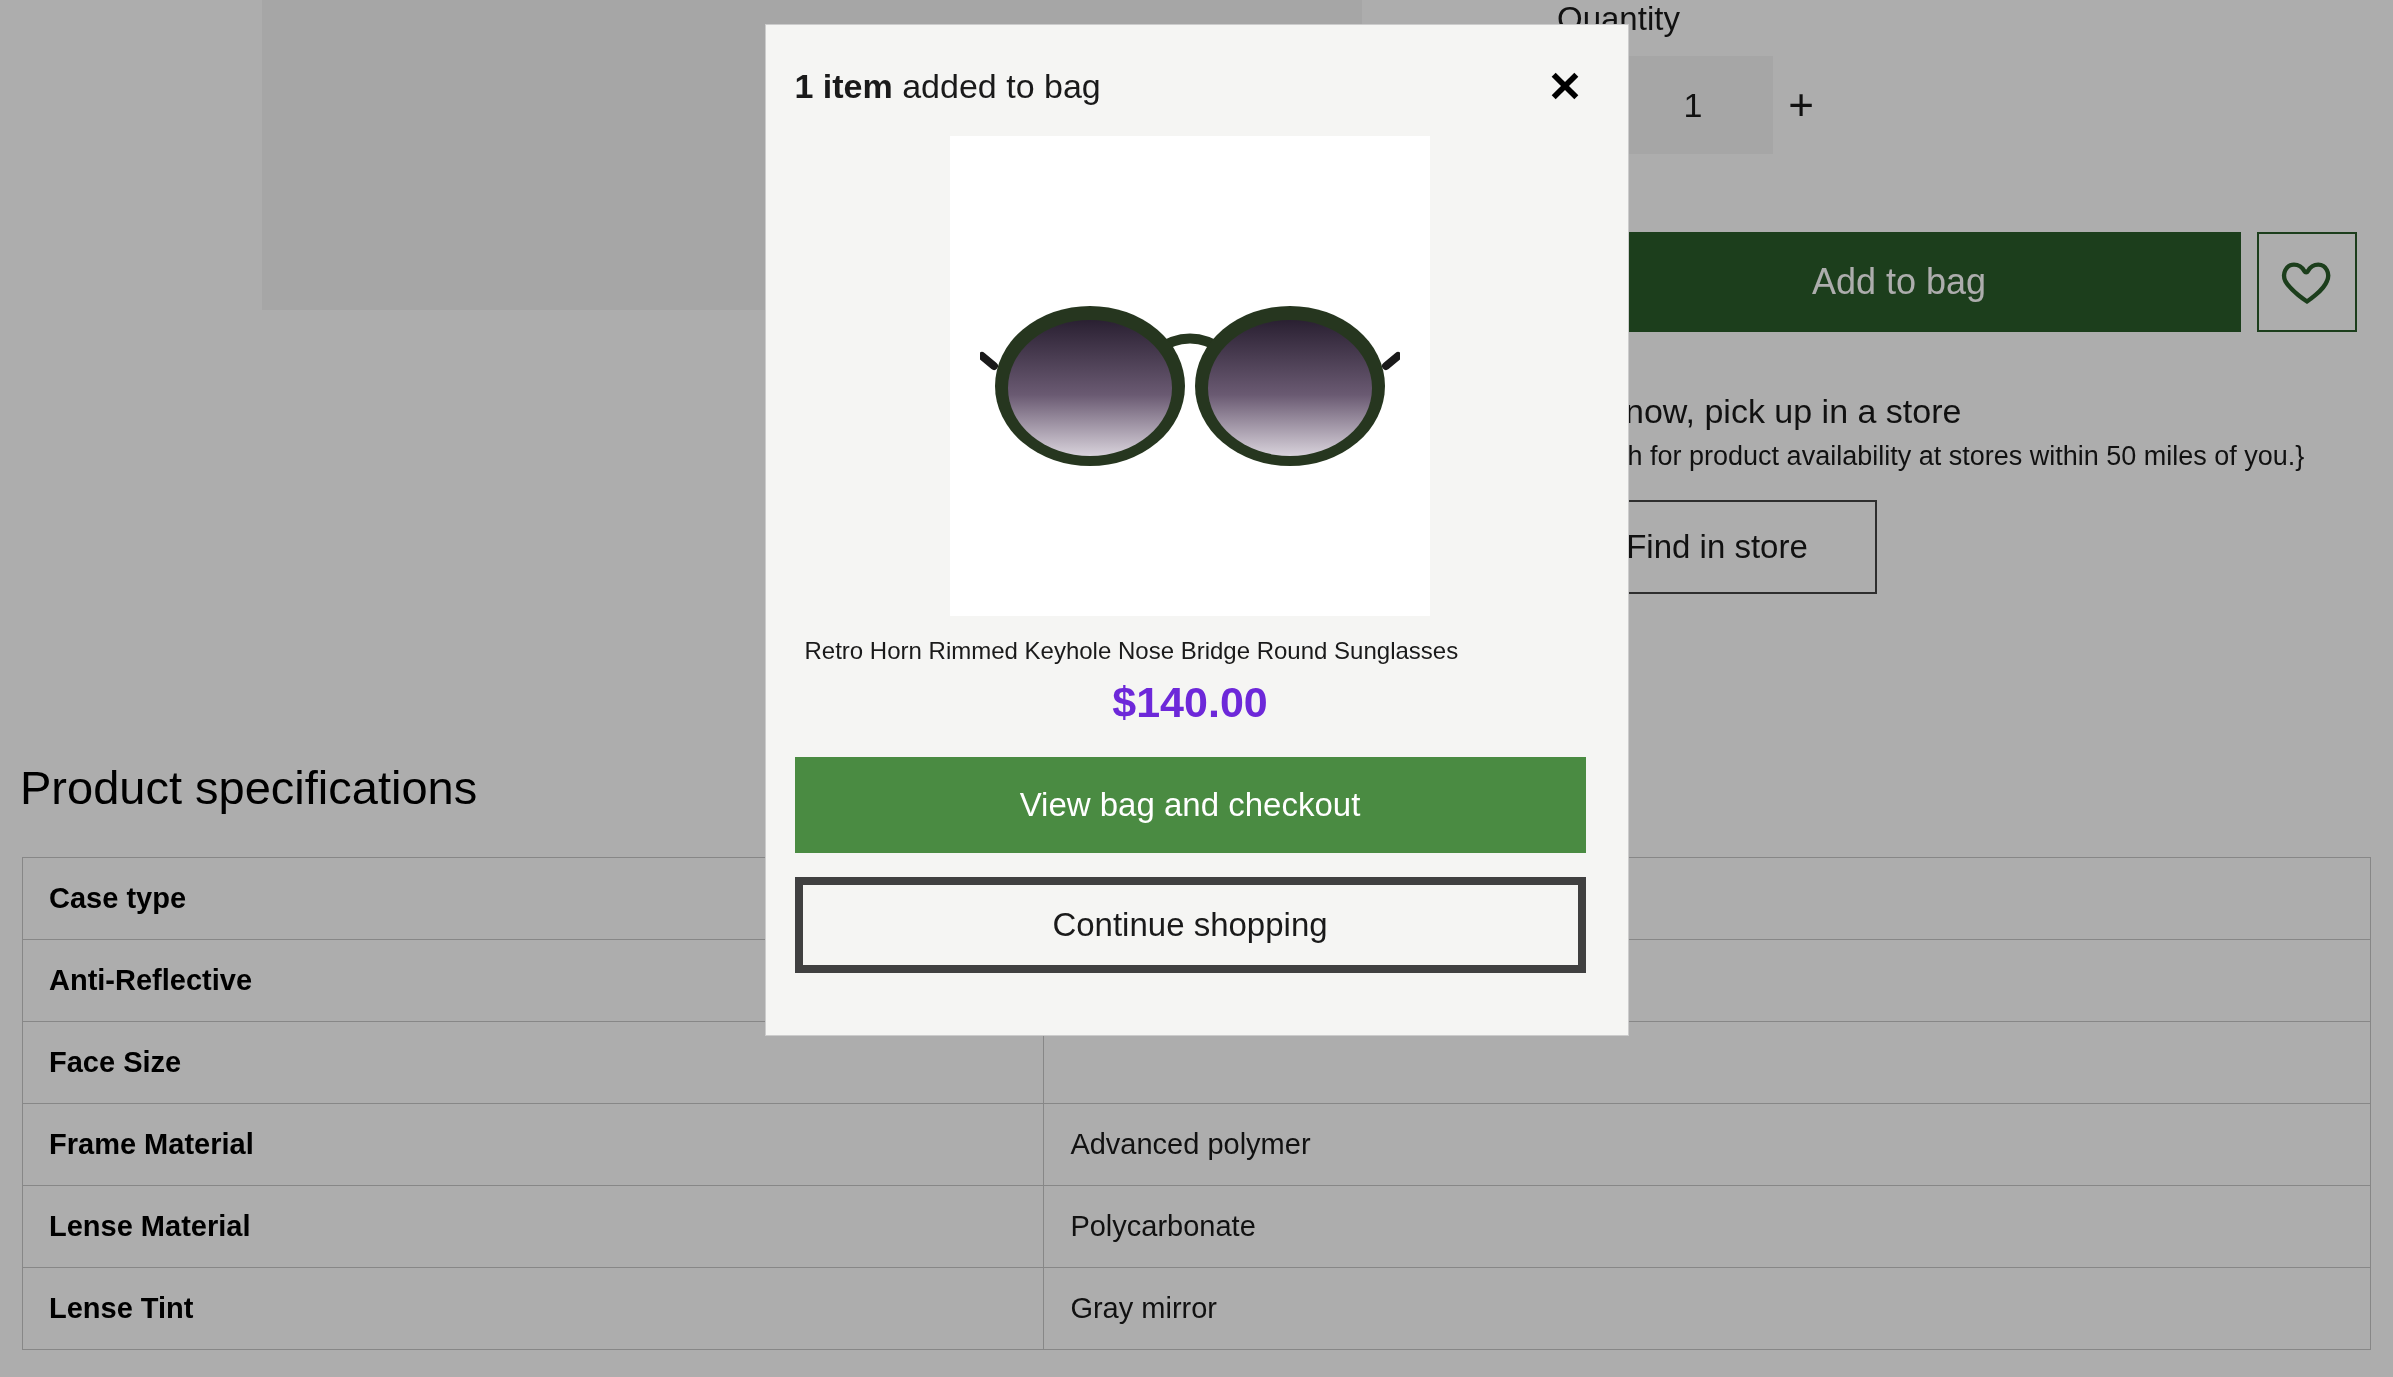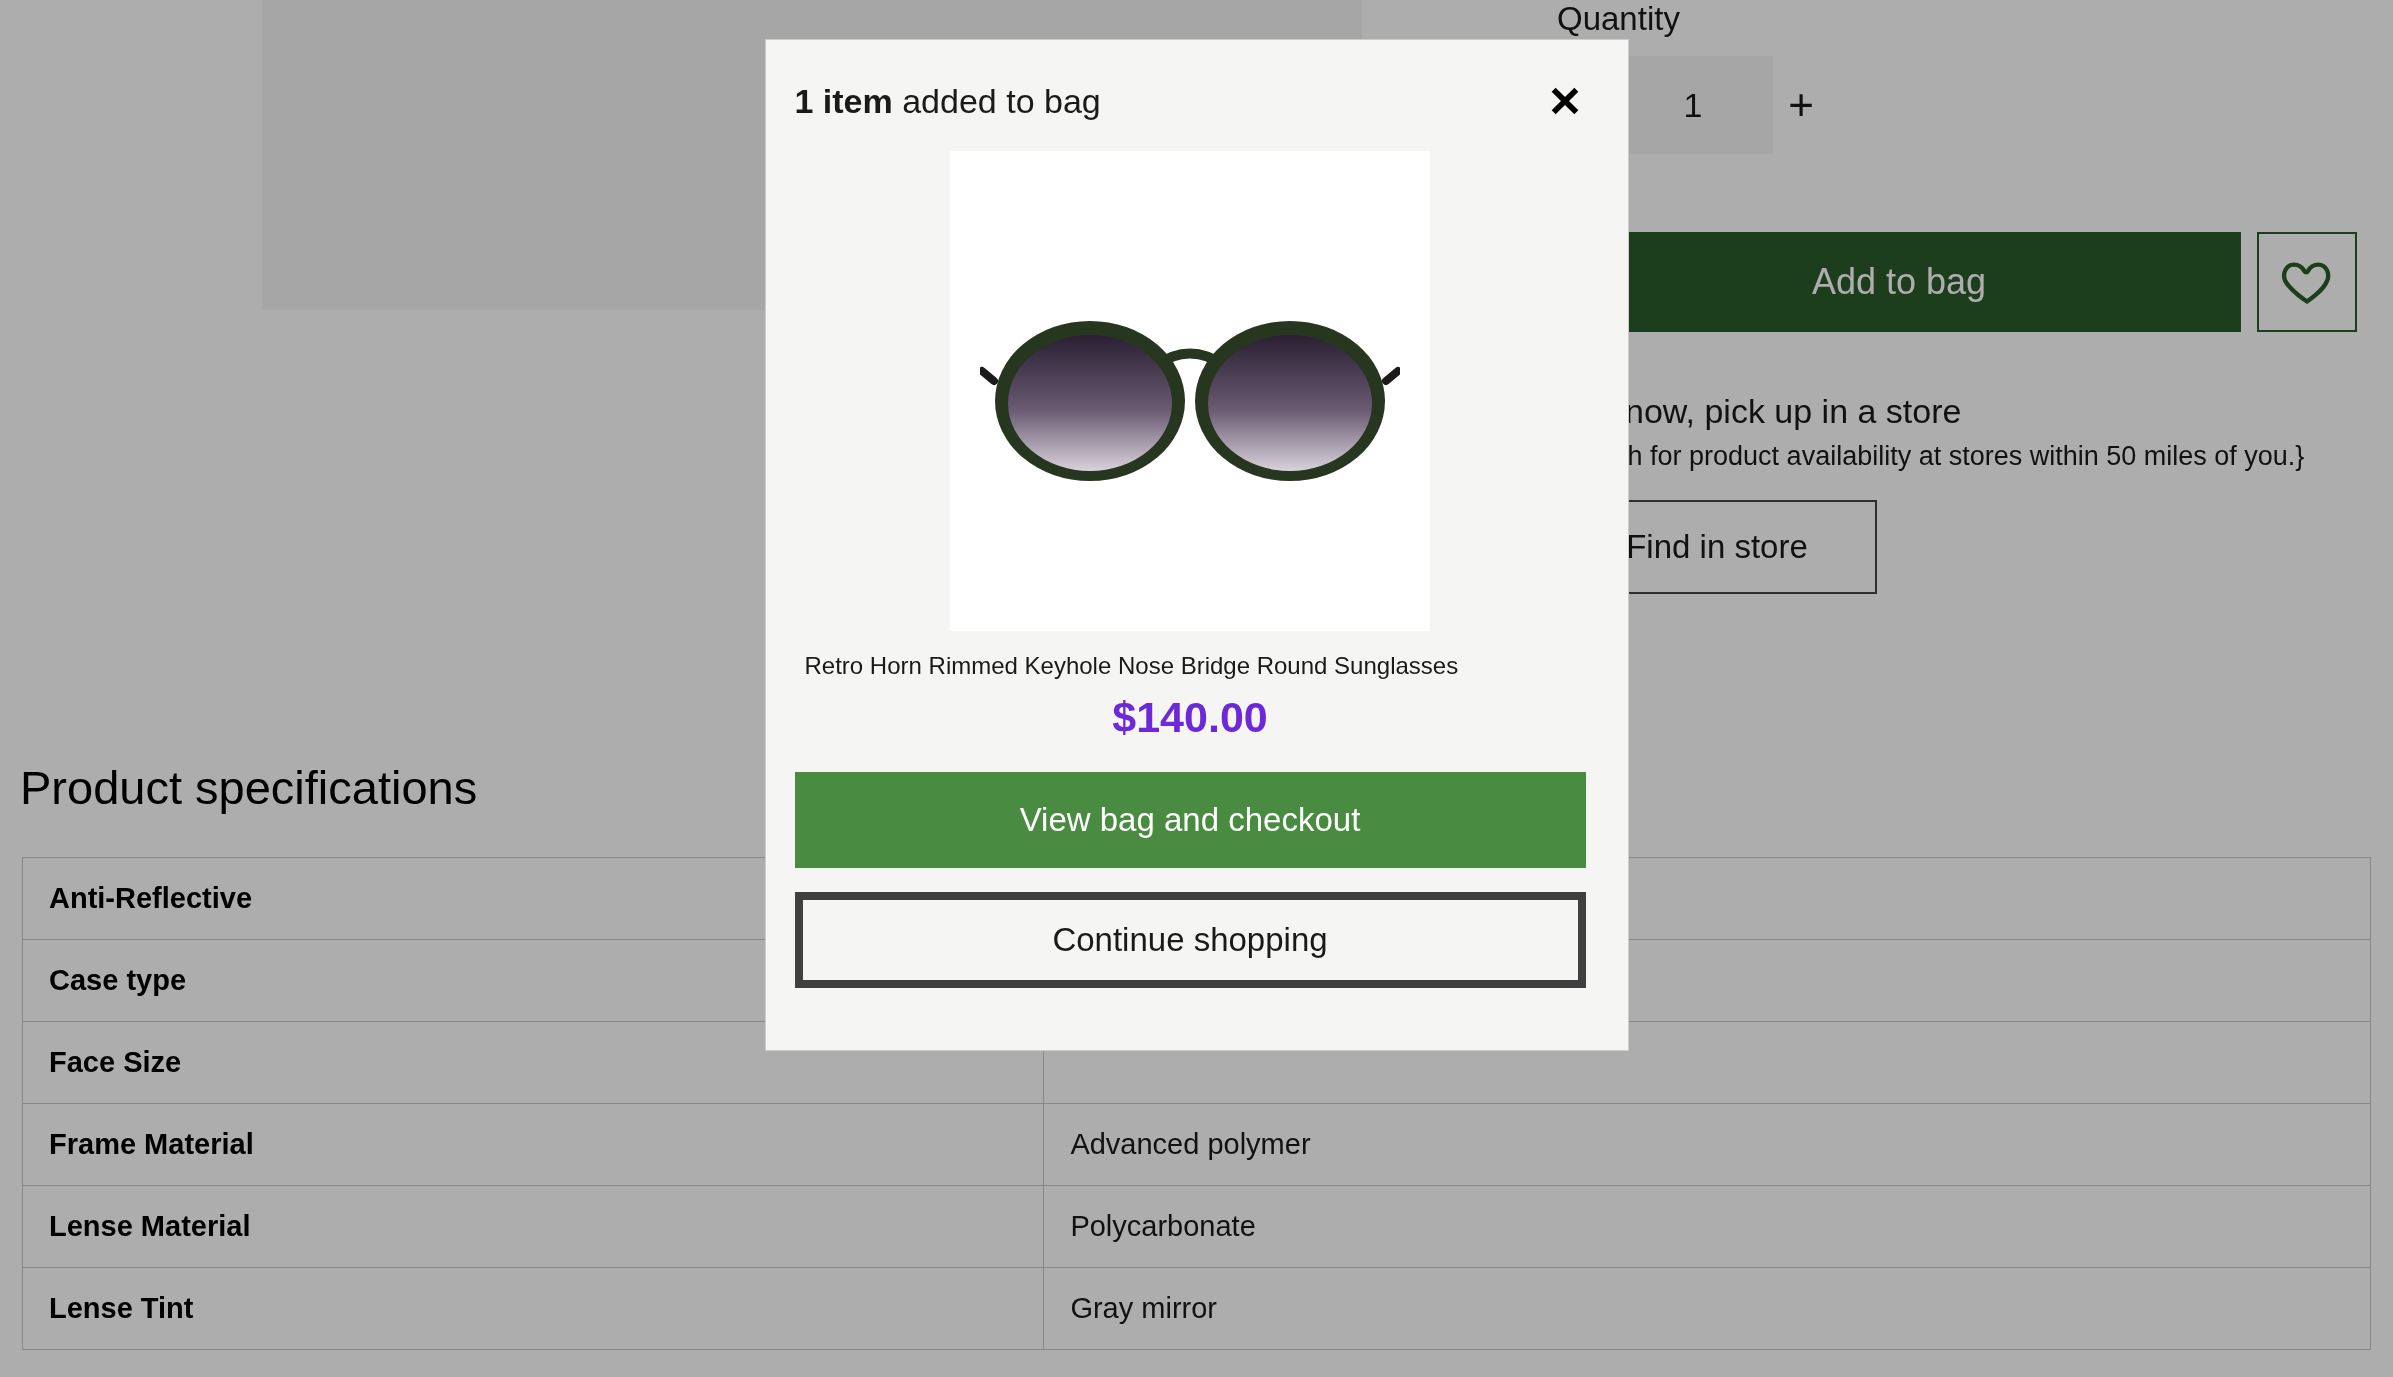--- a/index.html
+++ b/index.html
@@ -171,21 +171,21 @@
   .overlay {
     position: absolute;
     inset: 0;
     background: rgba(0,0,0,0.32);
     display: flex;
     align-items: flex-start;
     justify-content: center;
   }
 
   .modal {
-    margin-top: 39px;
+    margin-top: 24px;
     width: 864px;
     background: #f5f5f3;
     border: 1px solid #ccc;
     padding: 42px 42px 62px 29px;
     position: relative;
   }
 
   .modal-title {
     font-size: 34px;
     color: #1a1a1a;
@@ -294,25 +294,25 @@
       <div class="pickup-desc">Search for product availability at stores within 50 miles of you.}</div>
       <button class="find-store">Find in store</button>
     </div>
   </div>
 
   <h2 class="specs-heading">Product specifications</h2>
 
   <table class="specs-table">
     <tbody>
       <tr>
+        <td>Case type</td>
+        <td></td>
+      </tr>
+      <tr>
         <td>Anti-Reflective</td>
-        <td></td>
-      </tr>
-      <tr>
-        <td>Case type</td>
         <td></td>
       </tr>
       <tr>
         <td>Face Size</td>
         <td></td>
       </tr>
       <tr>
         <td>Frame Material</td>
         <td>Advanced polymer</td>
       </tr>

